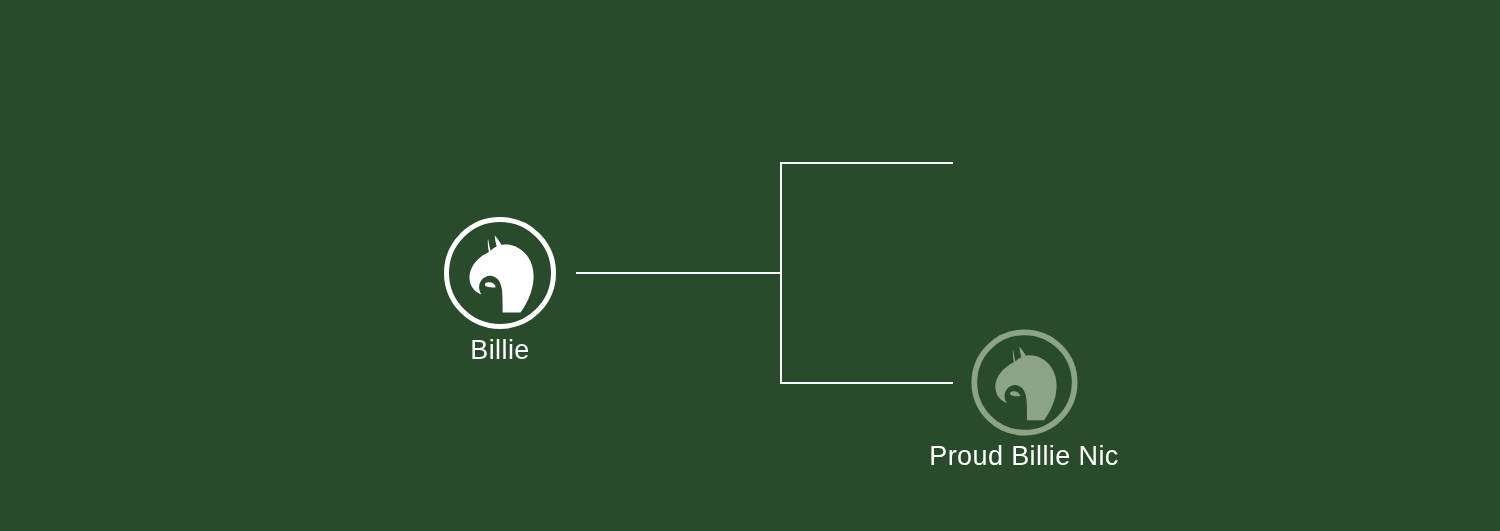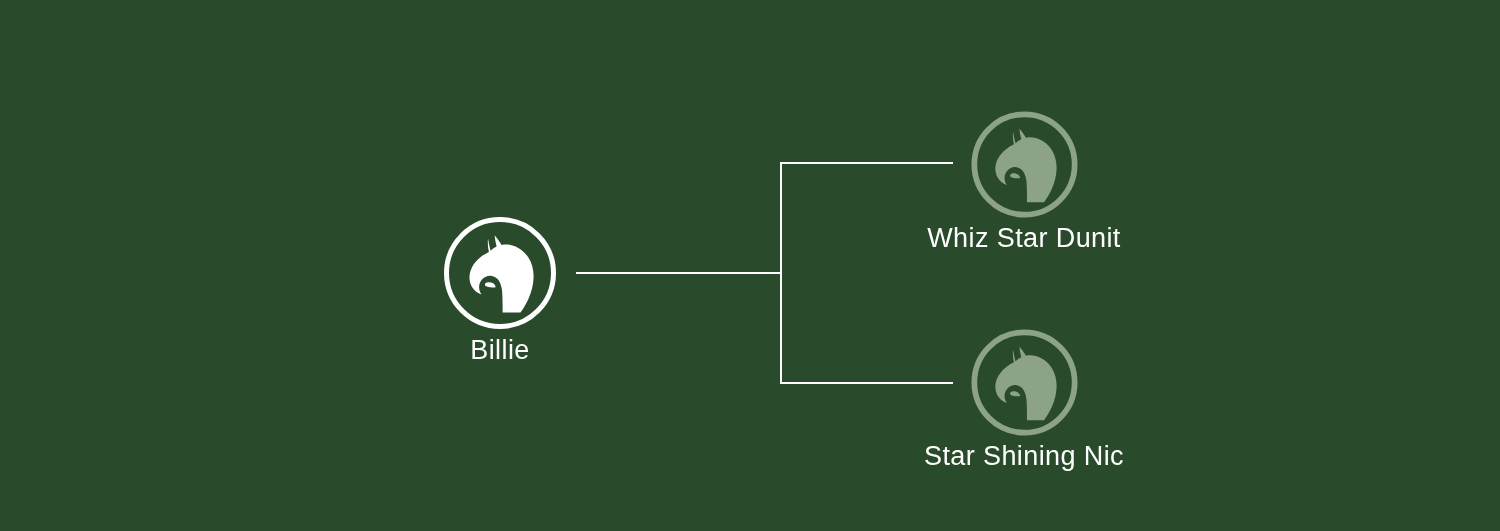--- a/index.html
+++ b/index.html
@@ -119,58 +119,20 @@
       <path fill="#ffffff" d="
         M 41.0 66.6
         C 43.2 64.9 46.3 64.7 48.7 66.1
         C 50.2 67.0 51.3 68.5 51.7 70.2
         C 49.0 70.7 46.2 70.6 43.6 69.8
         C 42.6 69.5 41.7 69.1 41.0 68.5 Z"></path>
     </svg>
     <div class="node-label">Billie</div>
   </div>
 
-  <div class="node node-parent" id="node-sire">
-    <svg class="node-avatar" width="107" height="107" viewBox="0 0 112 112">
-      <circle cx="56" cy="56" r="52.5" fill="none" stroke="#8ca387" stroke-width="6"></circle>
-      <path fill="#8ca387" d="
-        M 44.0 21.5
-        C 44.8 26.0 45.6 30.4 46.6 33.8
-        C 48.4 32.0 50.4 30.6 52.6 29.6
-        C 51.6 25.6 50.9 21.8 50.6 18.2
-        C 53.2 21.4 55.6 24.6 57.6 27.9
-        C 60.6 27.3 63.8 27.3 66.8 28.0
-        C 74.0 29.7 80.4 34.3 84.4 40.6
-        C 88.2 46.5 89.8 53.6 89.6 60.6
-        C 89.4 68.0 87.4 75.2 84.4 81.9
-        C 82.2 86.8 79.5 91.4 76.4 95.6
-        L 58.6 95.6
-        C 58.6 90.0 58.6 84.4 58.4 78.8
-        C 58.3 75.6 58.0 72.3 57.2 69.2
-        C 56.6 66.8 55.6 64.4 54.0 62.5
-        C 52.4 60.6 50.2 59.3 47.8 58.9
-        C 45.6 58.5 43.3 58.9 41.3 59.9
-        C 39.4 60.9 37.8 62.4 36.7 64.3
-        C 35.3 66.7 34.8 69.6 35.3 72.3
-        C 35.6 74.2 36.4 76.0 37.6 77.5
-        C 35.0 76.6 32.6 75.2 30.6 73.2
-        C 27.8 70.4 26.1 66.6 25.6 62.7
-        C 25.1 58.5 26.0 54.2 27.9 50.4
-        C 29.9 46.4 32.9 43.0 36.4 40.2
-        C 39.0 38.1 41.9 36.3 44.9 34.9
-        C 43.9 30.6 43.5 26.0 44.0 21.5 Z"></path>
-      <path fill="#8ca387" d="
-        M 41.0 66.6
-        C 43.2 64.9 46.3 64.7 48.7 66.1
-        C 50.2 67.0 51.3 68.5 51.7 70.2
-        C 49.0 70.7 46.2 70.6 43.6 69.8
-        C 42.6 69.5 41.7 69.1 41.0 68.5 Z"></path>
-    </svg>
-    <div class="node-label">Whiz Star Dunit</div>
-  </div>
 
   <div class="node node-parent" id="node-dam">
     <svg class="node-avatar" width="107" height="107" viewBox="0 0 112 112">
       <circle cx="56" cy="56" r="52.5" fill="none" stroke="#8ca387" stroke-width="6"></circle>
       <path fill="#8ca387" d="
         M 44.0 21.5
         C 44.8 26.0 45.6 30.4 46.6 33.8
         C 48.4 32.0 50.4 30.6 52.6 29.6
         C 51.6 25.6 50.9 21.8 50.6 18.2
         C 53.2 21.4 55.6 24.6 57.6 27.9
@@ -194,16 +156,16 @@
         C 29.9 46.4 32.9 43.0 36.4 40.2
         C 39.0 38.1 41.9 36.3 44.9 34.9
         C 43.9 30.6 43.5 26.0 44.0 21.5 Z"></path>
       <path fill="#8ca387" d="
         M 41.0 66.6
         C 43.2 64.9 46.3 64.7 48.7 66.1
         C 50.2 67.0 51.3 68.5 51.7 70.2
         C 49.0 70.7 46.2 70.6 43.6 69.8
         C 42.6 69.5 41.7 69.1 41.0 68.5 Z"></path>
     </svg>
-    <div class="node-label">Star Shining Nic</div>
+    <div class="node-label">Proud Billie Nic</div>
   </div>
 
 </div>
 
 </body></html>

